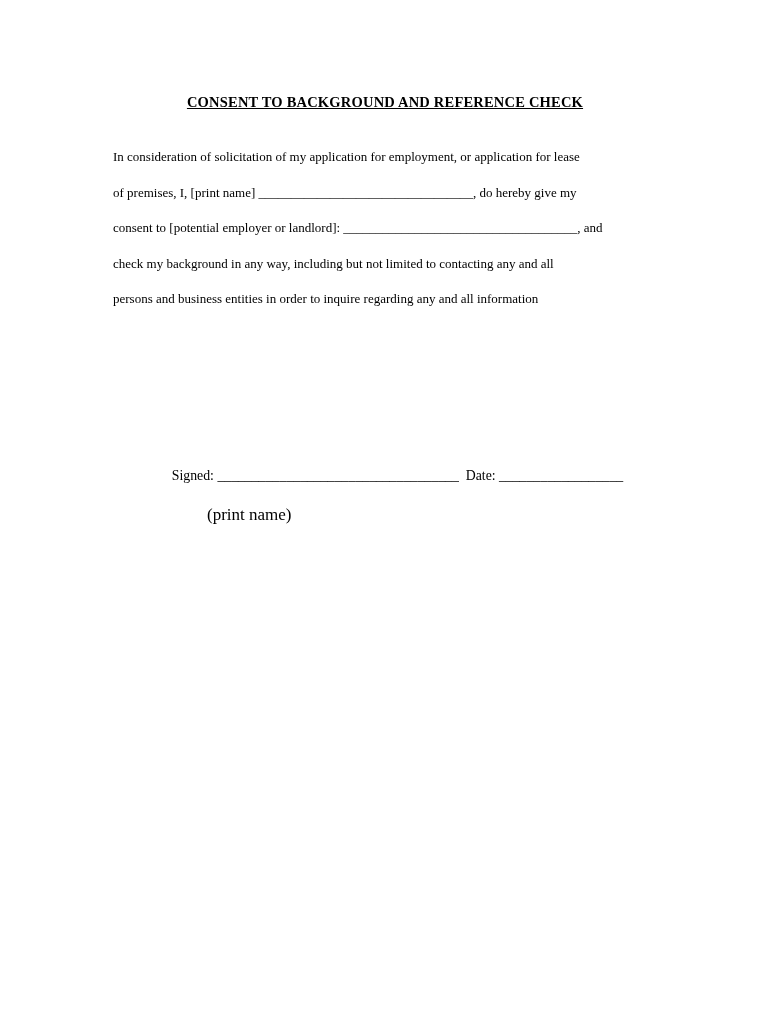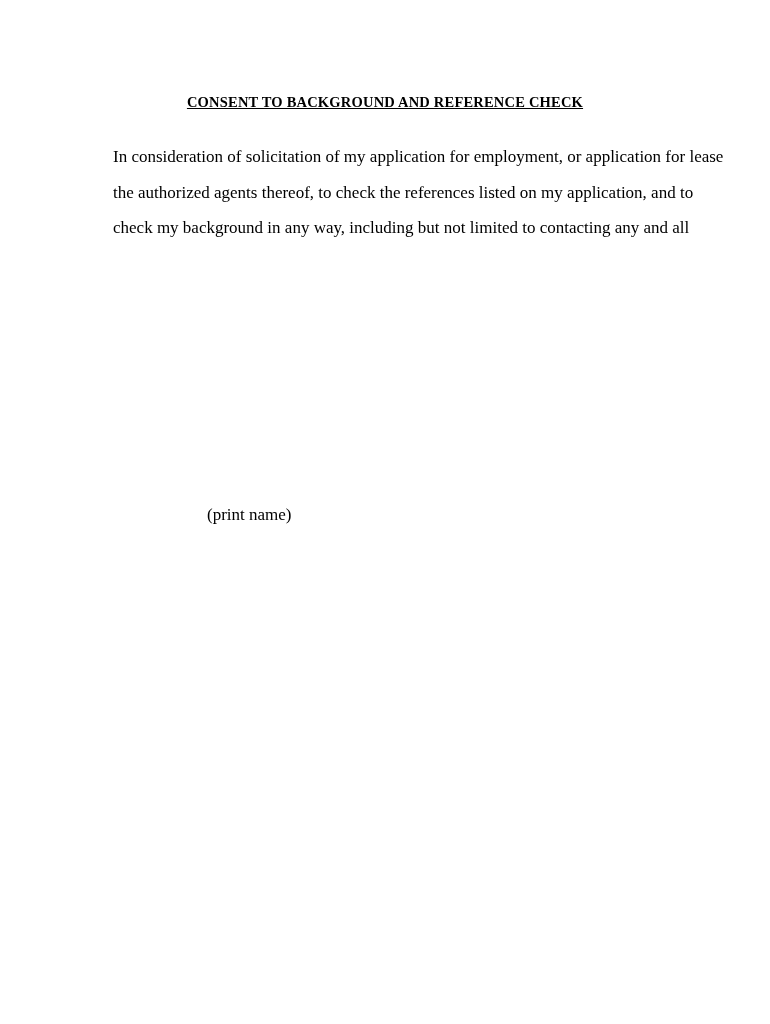--- a/index.html
+++ b/index.html
@@ -27,21 +27,21 @@
     letter-spacing: 0.2px;
   }
   .doc-title .underline {
     text-decoration: underline;
   }
   .body-paragraph {
     position: absolute;
     top: 139px;
     left: 113px;
     width: 556px;
-    font-size: 17px;
+    font-size: 13px;
     line-height: 35.6px;
   }
   .body-paragraph .line {
     white-space: pre;
   }
   .sig-row-signed {
     position: absolute;
     top: 452px;
     left: 158px;
     font-size: 13.8px;
@@ -65,21 +65,26 @@
 <body>
 
 <div class="page">
 
   <div class="doc-title">
     <span class="underline">CONSENT TO BACKGROUND AND REFERENCE CHECK</span>
   </div>
 
   <div class="body-paragraph">
     <div class="line">In consideration of solicitation of my application for employment, or application for lease</div>
-    <div class="line">the authorized agents thereof, to check the references listed on my application, and to</div>
+    <div class="line">of premises, I, [print name] _________________________________, do hereby give my</div>
+    <div class="line">consent to [potential employer or landlord]: ____________________________________, and</div>
     <div class="line">check my background in any way, including but not limited to contacting any and all</div>
+    <div class="line">persons and business entities in order to inquire regarding any and all information</div>
   </div>
 
+  <div class="sig-row-signed">
+    <span>Signed: </span><span>___________________________________</span><span>  Date: </span><span>__________________</span>
+  </div>
 
 
   <div class="sig-caption">(print name)</div>
 
 </div>
 
 </body></html>

